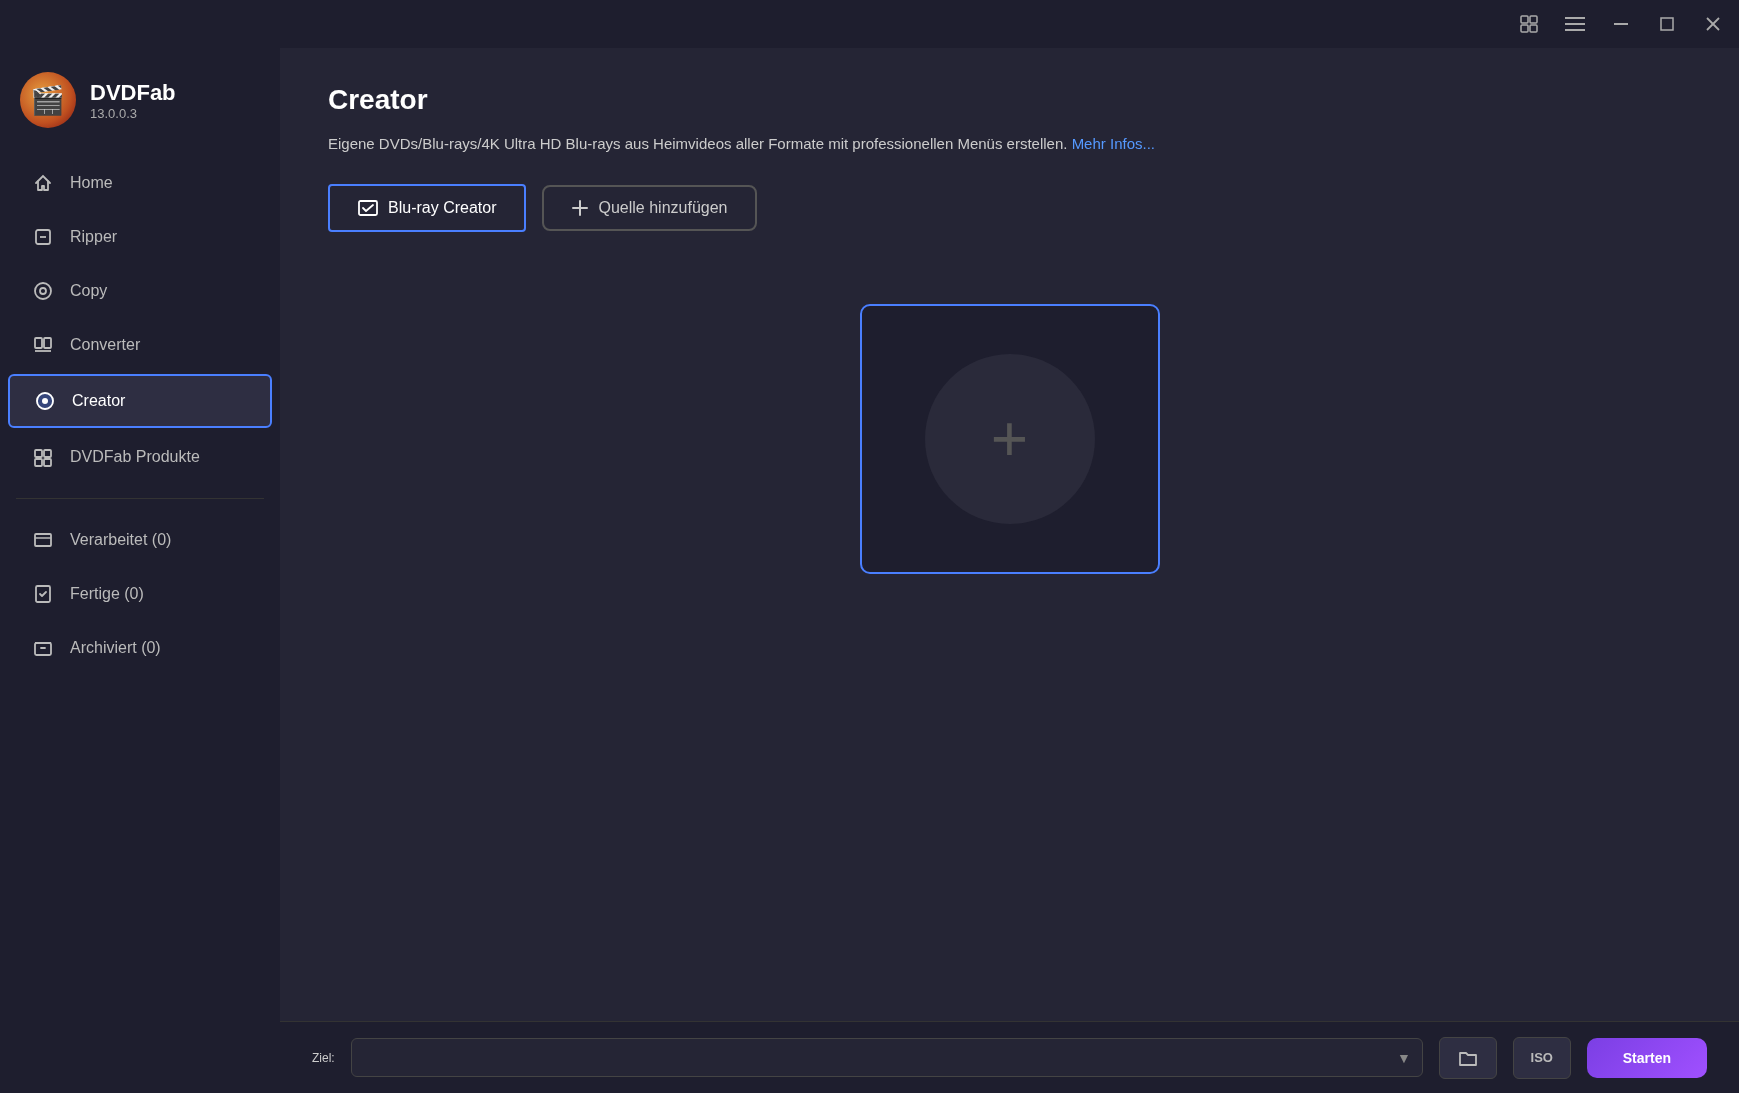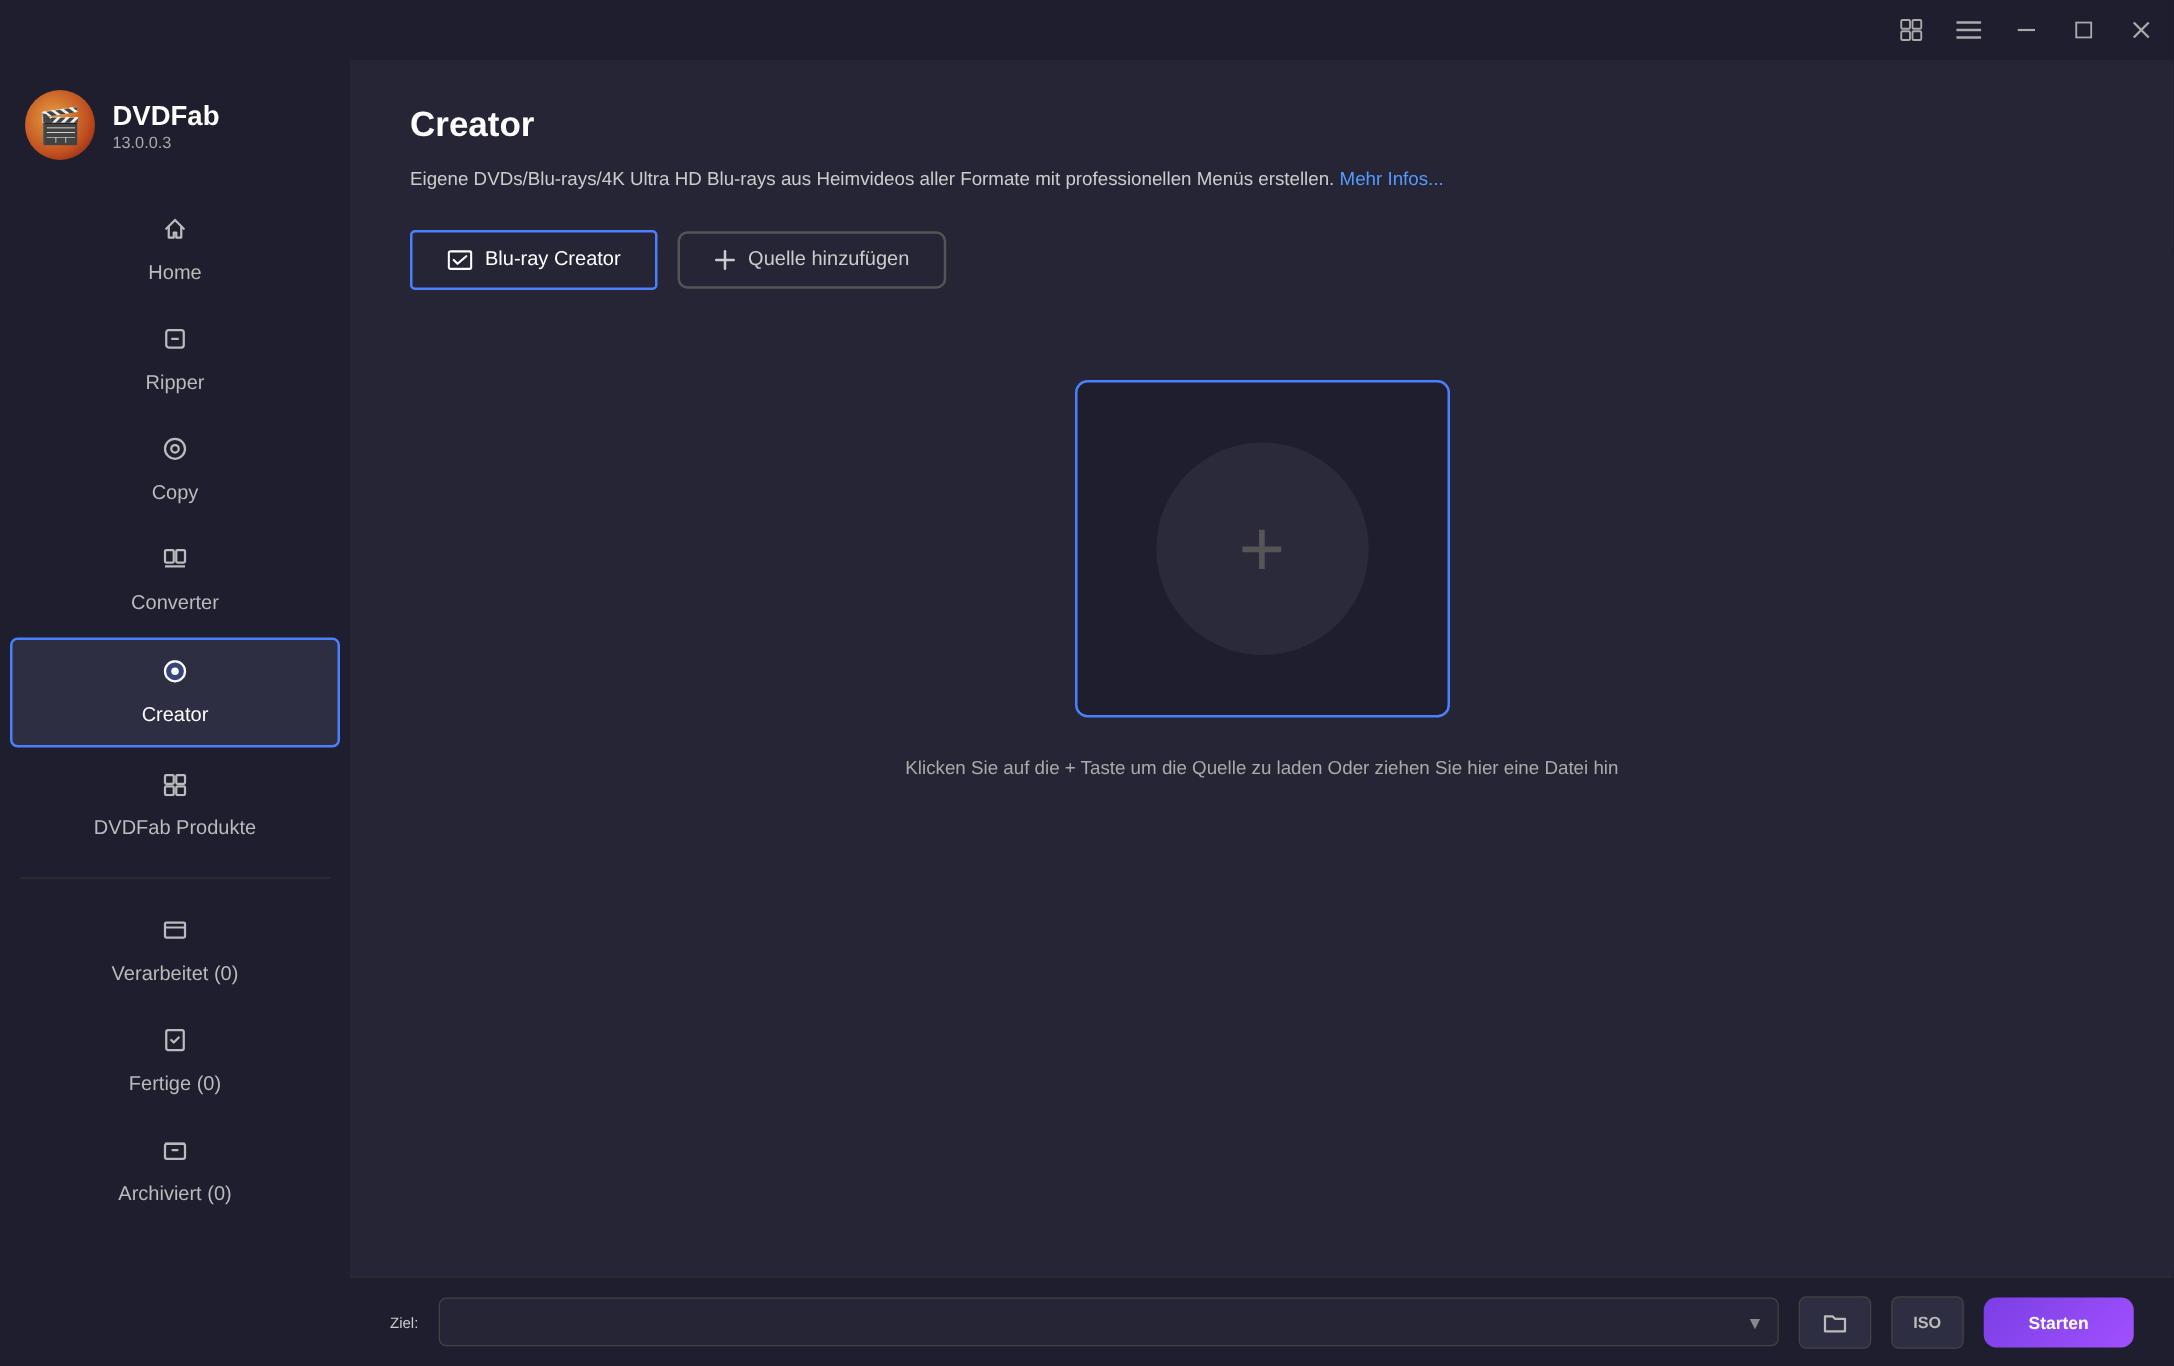--- a/index.html
+++ b/index.html
@@ -76,21 +76,20 @@
       display: flex;
       align-items: center;
       padding: 14px 24px;
       gap: 16px;
       color: #bbb;
       cursor: pointer;
       font-size: 16px;
       border-radius: 6px;
       margin: 2px 8px;
       transition: background 0.15s;
-      flex-direction: column;
     }
     .nav-item.active {
       background: #2e2e42;
       color: #fff;
       border: 2px solid #4a7fff;
       margin: 2px 8px;
       border-radius: 6px;
     }
     .nav-icon {
       width: 22px;
@@ -481,21 +480,20 @@
           <span>Quelle hinzufügen</span>
         </button>
       </div>
 
       <div class="dropzone-area">
         <div class="dropzone-box">
           <div class="dropzone-inner-circle">
             <span class="plus-icon">+</span>
           </div>
         </div>
-        <div class="dropzone-hint">Klicken Sie auf die + Taste um die Quelle zu laden Oder ziehen Sie hier eine Datei hin</div>
       </div>
 
     </div>
 
     <div class="bottom-bar">
       <span class="dest-label">Ziel:</span>
       <div class="dest-input-wrap">
         <input class="dest-input" type="text" placeholder="" style="">
         <span class="dest-dropdown-icon">▼</span>
       </div>

